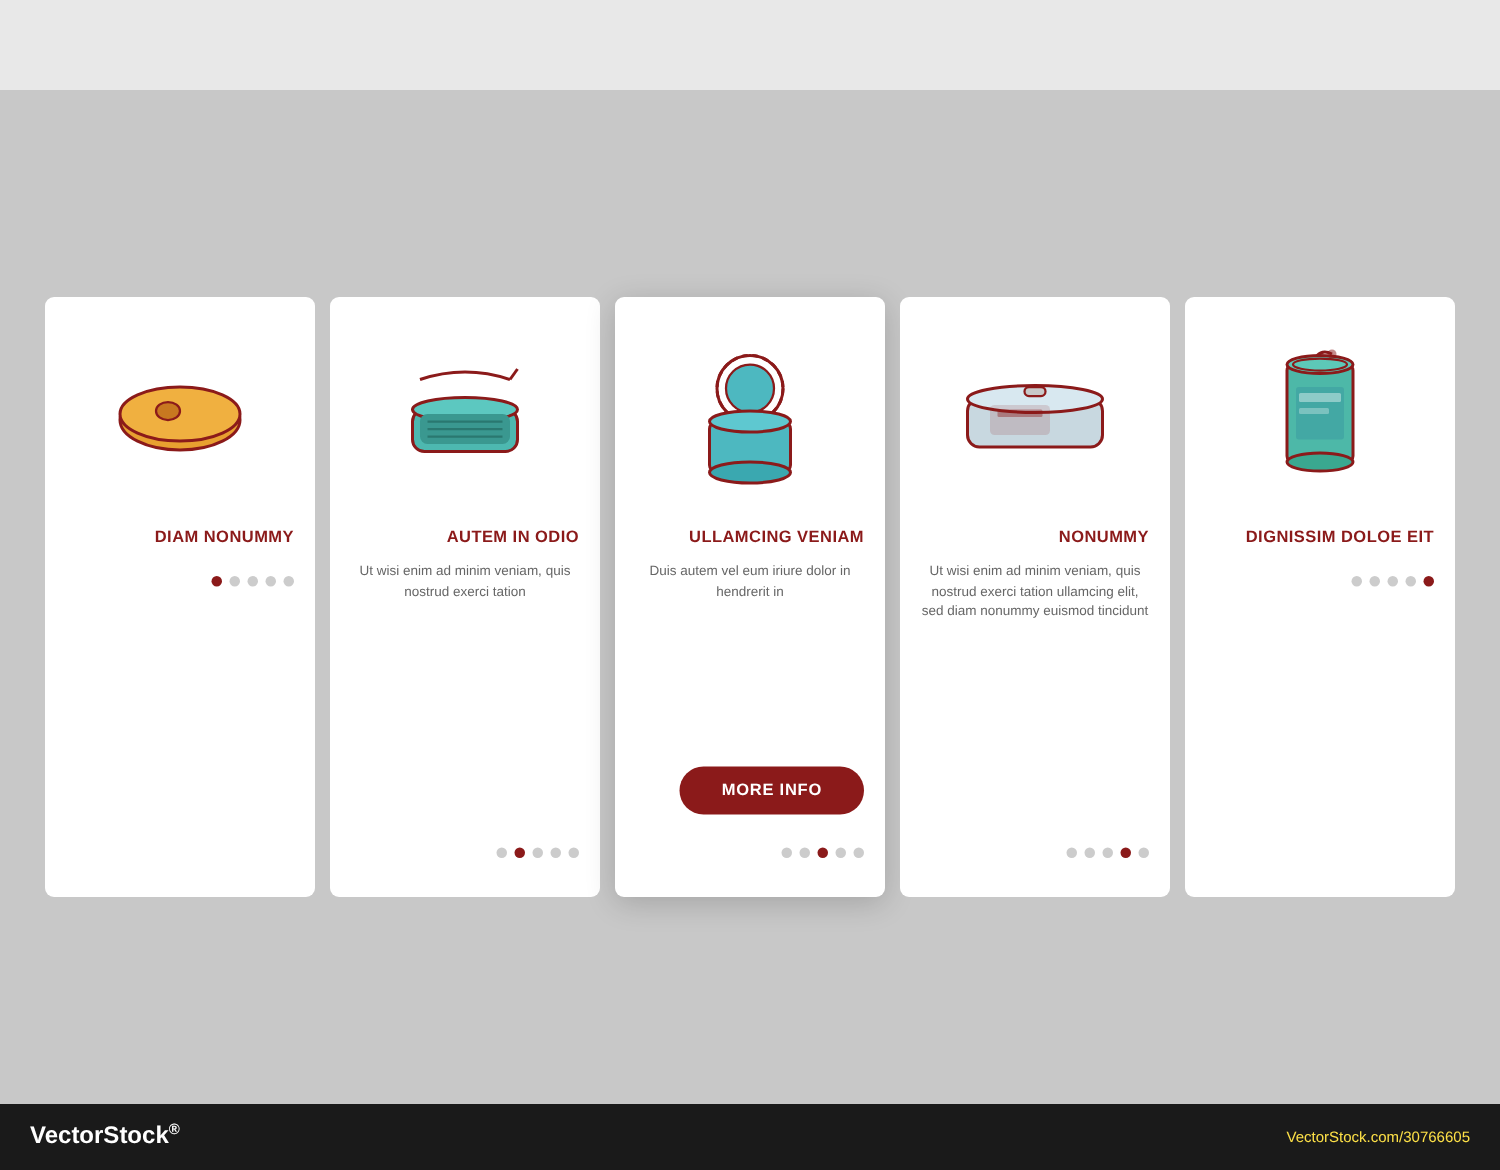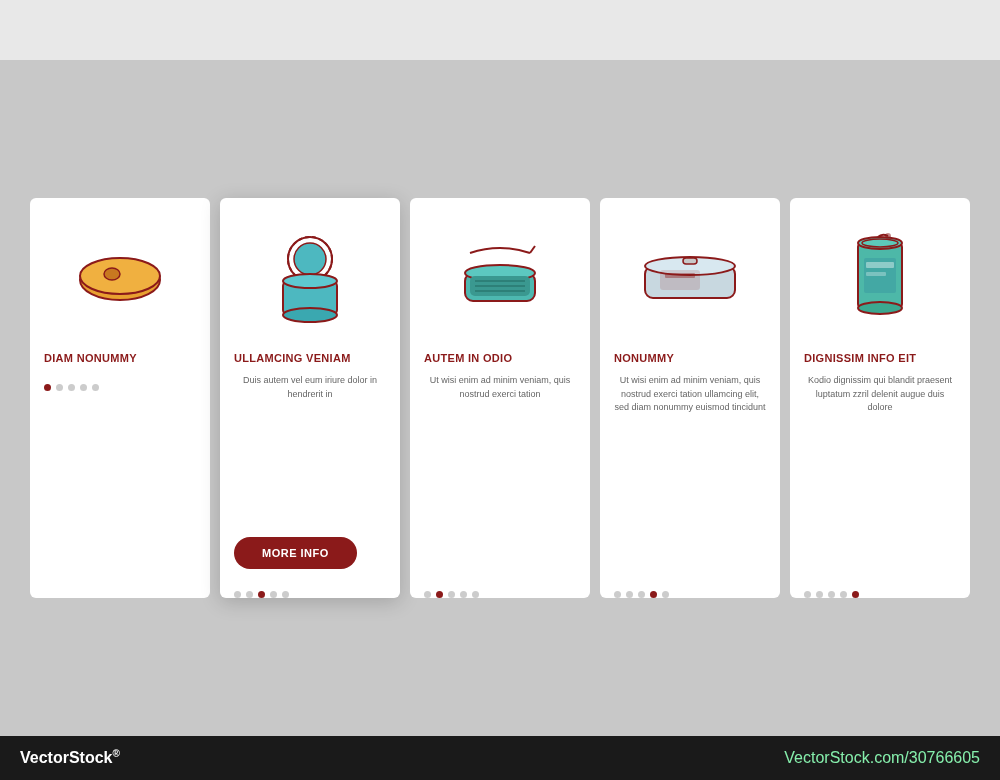--- a/index.html
+++ b/index.html
@@ -35,22 +35,22 @@
       width: 100%;
       max-width: 940px;
     }
 
     .card {
       background: #fff;
       border-radius: 6px;
       flex: 1;
       display: flex;
       flex-direction: column;
-      align-items: flex-start;
-      padding: 20px 14px 0;
+      align-items: flex-end;
+      padding: 20px 14px 26px;
       min-height: 380px;
     }
 
     .card.active {
       box-shadow: 0 4px 20px rgba(0,0,0,0.18);
       min-height: 400px;
     }
 
     .card-icon {
       width: 100%;
@@ -125,22 +125,22 @@
       color: #fff;
       font-size: 16px;
       font-weight: bold;
     }
 
     .bottom-logo sup {
       font-size: 10px;
     }
 
     .bottom-url {
-      color: #86efac;
-      font-size: 16px;
+      color: #fde047;
+      font-size: 10px;
       margin-left: 32px;
     }
 
     
     svg { overflow: visible; }
   </style>
 </head>
 <body>
 
 <div class="top-area"></div>
@@ -160,46 +160,20 @@
       <div class="card-title">DIAM NONUMMY</div>
       <div class="dots">
         <div class="dot active"></div>
         <div class="dot"></div>
         <div class="dot"></div>
         <div class="dot"></div>
         <div class="dot"></div>
       </div>
     </div>
 
-    <div class="card active">
-      <div class="card-icon">
-        <svg width="110" height="95" viewBox="0 0 110 95">
-
-          <circle cx="55" cy="28" r="22" fill="none" stroke="#8b1a1a" stroke-width="2"></circle>
-          <circle cx="55" cy="28" r="16" fill="#4db8c0" stroke="#8b1a1a" stroke-width="1.5"></circle>
-
-          <circle cx="55" cy="28" r="22" fill="none" stroke="#8b1a1a" stroke-width="2" stroke-dasharray="4,3"></circle>
-
-          <rect x="28" y="50" width="54" height="34" rx="5" fill="#4db8c0" stroke="#8b1a1a" stroke-width="2"></rect>
-          <ellipse cx="55" cy="50" rx="27" ry="7" fill="#5ec8d0" stroke="#8b1a1a" stroke-width="2"></ellipse>
-          <ellipse cx="55" cy="84" rx="27" ry="7" fill="#3aa8b0" stroke="#8b1a1a" stroke-width="2"></ellipse>
-        </svg>
-      </div>
-      <div class="card-title">ULLAMCING VENIAM</div>
-      <div class="card-text">Duis autem vel eum iriure dolor in hendrerit in</div>
-      <button class="more-info-btn">MORE INFO</button>
-      <div class="dots">
-        <div class="dot"></div>
-        <div class="dot"></div>
-        <div class="dot active"></div>
-        <div class="dot"></div>
-        <div class="dot"></div>
-      </div>
-    </div>
-
     <div class="card">
       <div class="card-icon">
         <svg width="100" height="80" viewBox="0 0 100 80">
 
           <path d="M20,15 Q50,5 80,15" stroke="#8b1a1a" stroke-width="2" fill="none"></path>
           <line x1="80" y1="15" x2="85" y2="8" stroke="#8b1a1a" stroke-width="2"></line>
 
           <rect x="15" y="35" width="70" height="28" rx="8" fill="#4db8b0" stroke="#8b1a1a" stroke-width="2"></rect>
           <ellipse cx="50" cy="35" rx="35" ry="8" fill="#5cc8c0" stroke="#8b1a1a" stroke-width="2"></ellipse>
 
@@ -213,20 +187,46 @@
       <div class="card-text">Ut wisi enim ad minim veniam, quis nostrud exerci tation</div>
       <div class="dots">
         <div class="dot"></div>
         <div class="dot active"></div>
         <div class="dot"></div>
         <div class="dot"></div>
         <div class="dot"></div>
       </div>
     </div>
 
+    <div class="card active">
+      <div class="card-icon">
+        <svg width="110" height="95" viewBox="0 0 110 95">
+
+          <circle cx="55" cy="28" r="22" fill="none" stroke="#8b1a1a" stroke-width="2"></circle>
+          <circle cx="55" cy="28" r="16" fill="#4db8c0" stroke="#8b1a1a" stroke-width="1.5"></circle>
+
+          <circle cx="55" cy="28" r="22" fill="none" stroke="#8b1a1a" stroke-width="2" stroke-dasharray="4,3"></circle>
+
+          <rect x="28" y="50" width="54" height="34" rx="5" fill="#4db8c0" stroke="#8b1a1a" stroke-width="2"></rect>
+          <ellipse cx="55" cy="50" rx="27" ry="7" fill="#5ec8d0" stroke="#8b1a1a" stroke-width="2"></ellipse>
+          <ellipse cx="55" cy="84" rx="27" ry="7" fill="#3aa8b0" stroke="#8b1a1a" stroke-width="2"></ellipse>
+        </svg>
+      </div>
+      <div class="card-title">ULLAMCING VENIAM</div>
+      <div class="card-text">Duis autem vel eum iriure dolor in hendrerit in</div>
+      <button class="more-info-btn">MORE INFO</button>
+      <div class="dots">
+        <div class="dot"></div>
+        <div class="dot"></div>
+        <div class="dot active"></div>
+        <div class="dot"></div>
+        <div class="dot"></div>
+      </div>
+    </div>
+
     <div class="card">
       <div class="card-icon">
         <svg width="110" height="60" viewBox="0 0 110 60">
 
           <rect x="10" y="18" width="90" height="32" rx="8" fill="#c8d8e0" stroke="#8b1a1a" stroke-width="2"></rect>
           <ellipse cx="55" cy="18" rx="45" ry="9" fill="#d8e8f0" stroke="#8b1a1a" stroke-width="2"></ellipse>
 
           <rect x="48" y="10" width="14" height="6" rx="3" fill="#c8c8c8" stroke="#8b1a1a" stroke-width="1.5"></rect>
 
           <rect x="25" y="22" width="40" height="20" rx="3" fill="#8b1a1a" opacity="0.15"></rect>
@@ -254,22 +254,21 @@
 
           <ellipse cx="40" cy="15" rx="18" ry="4" fill="none" stroke="#8b1a1a" stroke-width="1.5"></ellipse>
           <path d="M38,9 Q42,5 48,8" stroke="#8b1a1a" stroke-width="2" fill="none"></path>
           <circle cx="48" cy="8" r="3" fill="#8b1a1a" opacity="0.5"></circle>
 
           <rect x="24" y="30" width="32" height="35" rx="2" fill="#3a98a0" opacity="0.5"></rect>
           <rect x="26" y="34" width="28" height="6" rx="1" fill="#fff" opacity="0.4"></rect>
           <rect x="26" y="44" width="20" height="4" rx="1" fill="#fff" opacity="0.3"></rect>
         </svg>
       </div>
-      <div class="card-title">DIGNISSIM INFO EIT</div>
-      <div class="card-text">Kodio dignissim qui blandit praesent luptatum zzril delenit augue duis dolore</div>
+      <div class="card-title">DIGNISSIM DOLOE EIT</div>
       <div class="dots">
         <div class="dot"></div>
         <div class="dot"></div>
         <div class="dot"></div>
         <div class="dot"></div>
         <div class="dot active"></div>
       </div>
     </div>
 
   </div>

